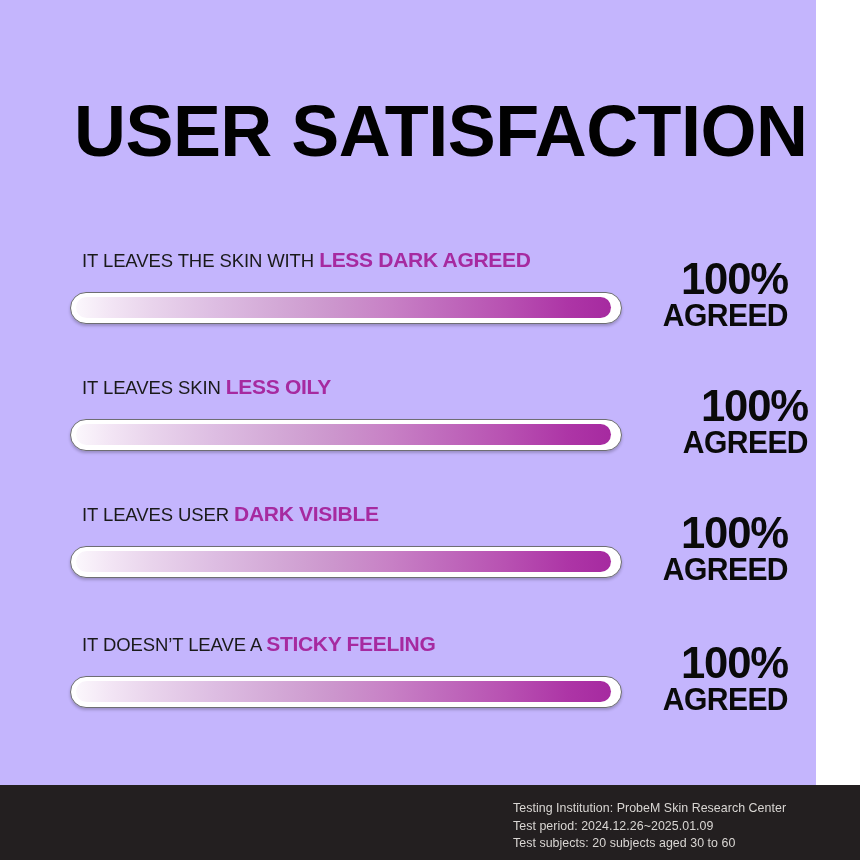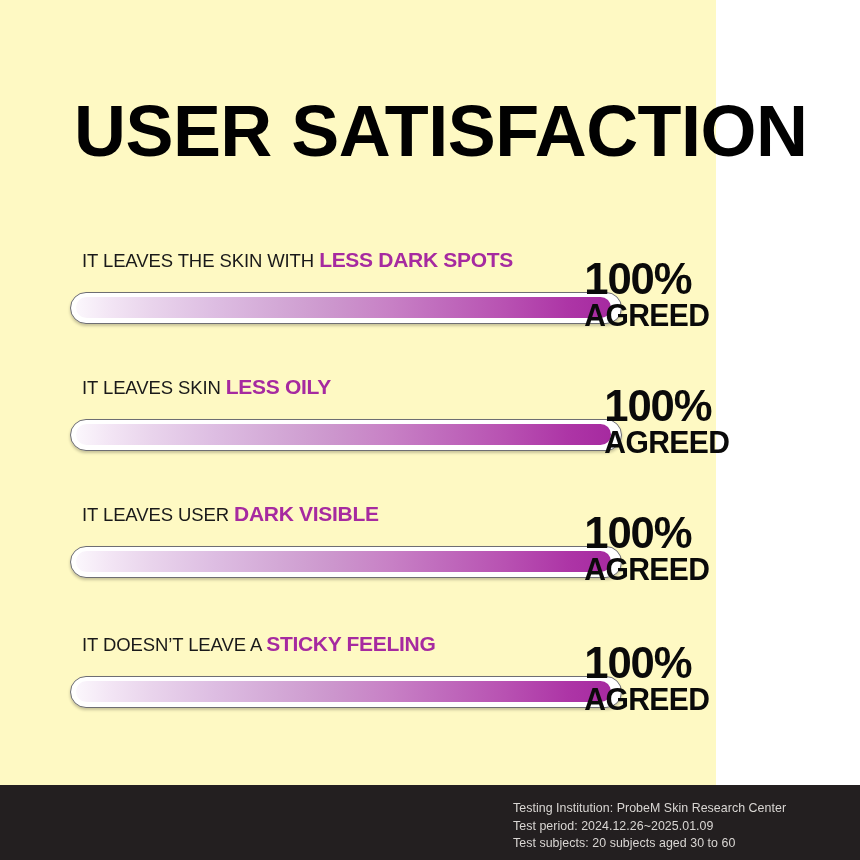--- a/index.html
+++ b/index.html
@@ -10,23 +10,23 @@
     width: 860px;
     height: 860px;
     background: #ffffff;
     font-family: "Liberation Sans", sans-serif;
     overflow: hidden;
     position: relative;
   }
 
   #page {
     position: relative;
-    width: 716px;
+    width: 816px;
     height: 860px;
-    background: #fef9c3;
+    background: #c4b5fd;
   }
 
   
   .title {
     position: absolute;
     left: 74px;
     top: 92px;
     width: 730px;
     font-size: 73px;
     line-height: 78px;
@@ -107,21 +107,21 @@
         #b852b2 80%,
         #ad35a6 92%,
         #a62aa0 100%);
   }
 
   
   .stat {
     position: absolute;
     right: 72px;
     top: 10px;
-    text-align: left;
+    text-align: right;
     width: 210px;
   }
   .stat-percent {
     font-size: 45px;
     line-height: 42px;
     font-weight: 700;
     color: #0a0a0a;
     letter-spacing: -1.2px;
     transform: scaleX(0.97);
     transform-origin: right center;
@@ -159,21 +159,21 @@
 </head>
 <body>
 
 <div id="page">
 
   <div class="title">USER SATISFACTION</div>
 
   <div class="rows">
 
     <div class="row row-0">
-      <div class="row-label"><span>IT LEAVES THE SKIN WITH </span><span class="hl">LESS DARK SPOTS</span></div>
+      <div class="row-label"><span>IT LEAVES THE SKIN WITH </span><span class="hl">LESS DARK AGREED</span></div>
       <div class="bar-outline">
         <div class="bar-fill" style="width: 535px;"></div>
       </div>
       <div class="stat">
         <div class="stat-percent">100%</div>
         <div class="stat-agreed">AGREED</div>
       </div>
     </div>
 
     <div class="row row-1">

